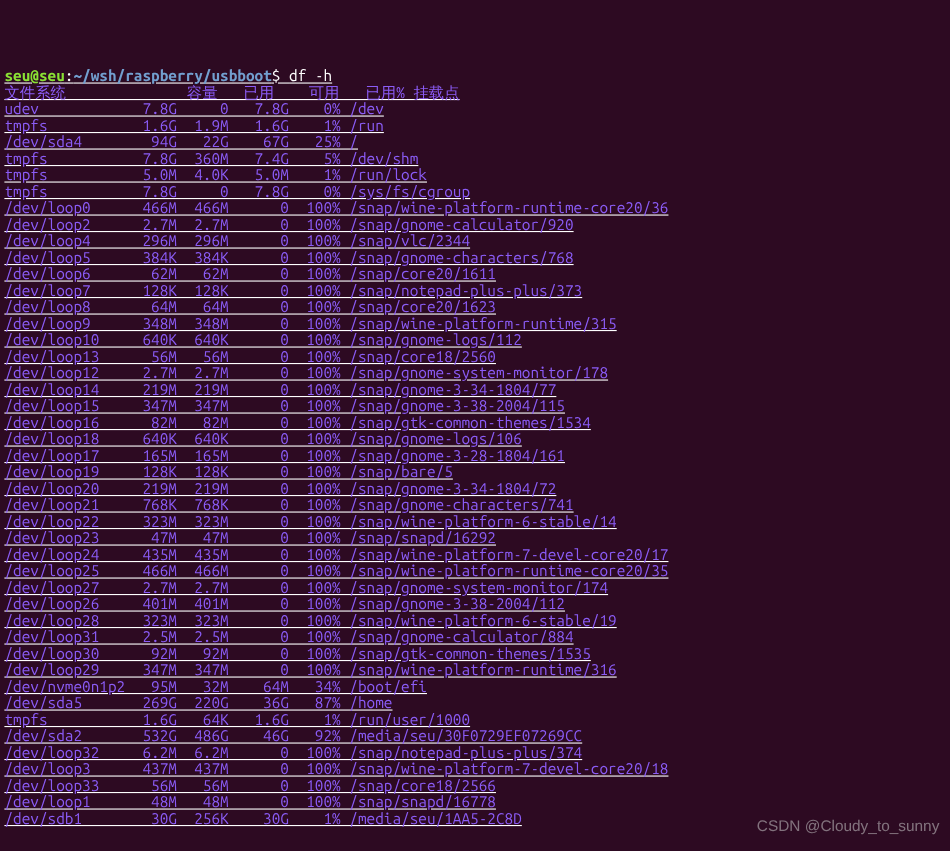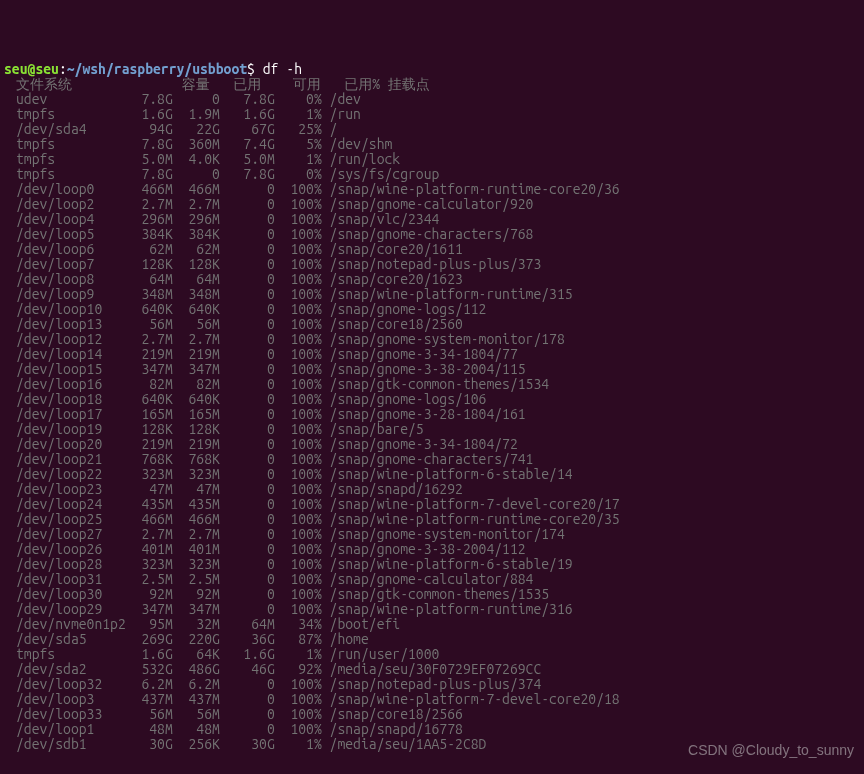--- a/index.html
+++ b/index.html
@@ -14,31 +14,31 @@
     overflow: hidden;
     padding: 2px 4px;
     position: relative;
     white-space: pre;
   }
   .prompt-user { color: #8ae234; font-weight: bold; }
   .prompt-host { color: #8ae234; font-weight: bold; }
   .prompt-path { color: #729fcf; font-weight: bold; }
   .prompt-dollar { color: #ffffff; }
   .cmd { color: #ffffff; }
-  .hdr, .row { color: #737373; margin-left: 12px; }
+  .hdr, .row { color: #8b5cf6; }
   .watermark {
     position: absolute;
     right: 10px;
     bottom: 16px;
     color: rgba(200,200,200,0.55);
     font-family: sans-serif;
     font-size: 14px;
     pointer-events: none;
   }
-  #term { letter-spacing: 0px; }
+  #term { letter-spacing: 0px; text-decoration: underline; }
 </style>
 </head>
 <body>
 
 
 
 <div id="term"><div><span class="prompt-user">seu</span><span class="prompt-user">@</span><span class="prompt-host">seu</span><span class="prompt-dollar">:</span><span class="prompt-path">~/wsh/raspberry/usbboot</span><span class="prompt-dollar">$ </span><span class="cmd">df -h</span></div><div class="hdr">文件系统              容量   已用    可用   已用% 挂载点</div><div class="row">udev            7.8G     0   7.8G    0% /dev</div><div class="row">tmpfs           1.6G  1.9M   1.6G    1% /run</div><div class="row">/dev/sda4        94G   22G    67G   25% /</div><div class="row">tmpfs           7.8G  360M   7.4G    5% /dev/shm</div><div class="row">tmpfs           5.0M  4.0K   5.0M    1% /run/lock</div><div class="row">tmpfs           7.8G     0   7.8G    0% /sys/fs/cgroup</div><div class="row">/dev/loop0      466M  466M      0  100% /snap/wine-platform-runtime-core20/36</div><div class="row">/dev/loop2      2.7M  2.7M      0  100% /snap/gnome-calculator/920</div><div class="row">/dev/loop4      296M  296M      0  100% /snap/vlc/2344</div><div class="row">/dev/loop5      384K  384K      0  100% /snap/gnome-characters/768</div><div class="row">/dev/loop6       62M   62M      0  100% /snap/core20/1611</div><div class="row">/dev/loop7      128K  128K      0  100% /snap/notepad-plus-plus/373</div><div class="row">/dev/loop8       64M   64M      0  100% /snap/core20/1623</div><div class="row">/dev/loop9      348M  348M      0  100% /snap/wine-platform-runtime/315</div><div class="row">/dev/loop10     640K  640K      0  100% /snap/gnome-logs/112</div><div class="row">/dev/loop13      56M   56M      0  100% /snap/core18/2560</div><div class="row">/dev/loop12     2.7M  2.7M      0  100% /snap/gnome-system-monitor/178</div><div class="row">/dev/loop14     219M  219M      0  100% /snap/gnome-3-34-1804/77</div><div class="row">/dev/loop15     347M  347M      0  100% /snap/gnome-3-38-2004/115</div><div class="row">/dev/loop16      82M   82M      0  100% /snap/gtk-common-themes/1534</div><div class="row">/dev/loop18     640K  640K      0  100% /snap/gnome-logs/106</div><div class="row">/dev/loop17     165M  165M      0  100% /snap/gnome-3-28-1804/161</div><div class="row">/dev/loop19     128K  128K      0  100% /snap/bare/5</div><div class="row">/dev/loop20     219M  219M      0  100% /snap/gnome-3-34-1804/72</div><div class="row">/dev/loop21     768K  768K      0  100% /snap/gnome-characters/741</div><div class="row">/dev/loop22     323M  323M      0  100% /snap/wine-platform-6-stable/14</div><div class="row">/dev/loop23      47M   47M      0  100% /snap/snapd/16292</div><div class="row">/dev/loop24     435M  435M      0  100% /snap/wine-platform-7-devel-core20/17</div><div class="row">/dev/loop25     466M  466M      0  100% /snap/wine-platform-runtime-core20/35</div><div class="row">/dev/loop27     2.7M  2.7M      0  100% /snap/gnome-system-monitor/174</div><div class="row">/dev/loop26     401M  401M      0  100% /snap/gnome-3-38-2004/112</div><div class="row">/dev/loop28     323M  323M      0  100% /snap/wine-platform-6-stable/19</div><div class="row">/dev/loop31     2.5M  2.5M      0  100% /snap/gnome-calculator/884</div><div class="row">/dev/loop30      92M   92M      0  100% /snap/gtk-common-themes/1535</div><div class="row">/dev/loop29     347M  347M      0  100% /snap/wine-platform-runtime/316</div><div class="row">/dev/nvme0n1p2   95M   32M    64M   34% /boot/efi</div><div class="row">/dev/sda5       269G  220G    36G   87% /home</div><div class="row">tmpfs           1.6G   64K   1.6G    1% /run/user/1000</div><div class="row">/dev/sda2       532G  486G    46G   92% /media/seu/30F0729EF07269CC</div><div class="row">/dev/loop32     6.2M  6.2M      0  100% /snap/notepad-plus-plus/374</div><div class="row">/dev/loop3      437M  437M      0  100% /snap/wine-platform-7-devel-core20/18</div><div class="row">/dev/loop33      56M   56M      0  100% /snap/core18/2566</div><div class="row">/dev/loop1       48M   48M      0  100% /snap/snapd/16778</div><div class="row">/dev/sdb1        30G  256K    30G    1% /media/seu/1AA5-2C8D</div></div>
 <div class="watermark">CSDN @Cloudy_to_sunny</div>
 
 

